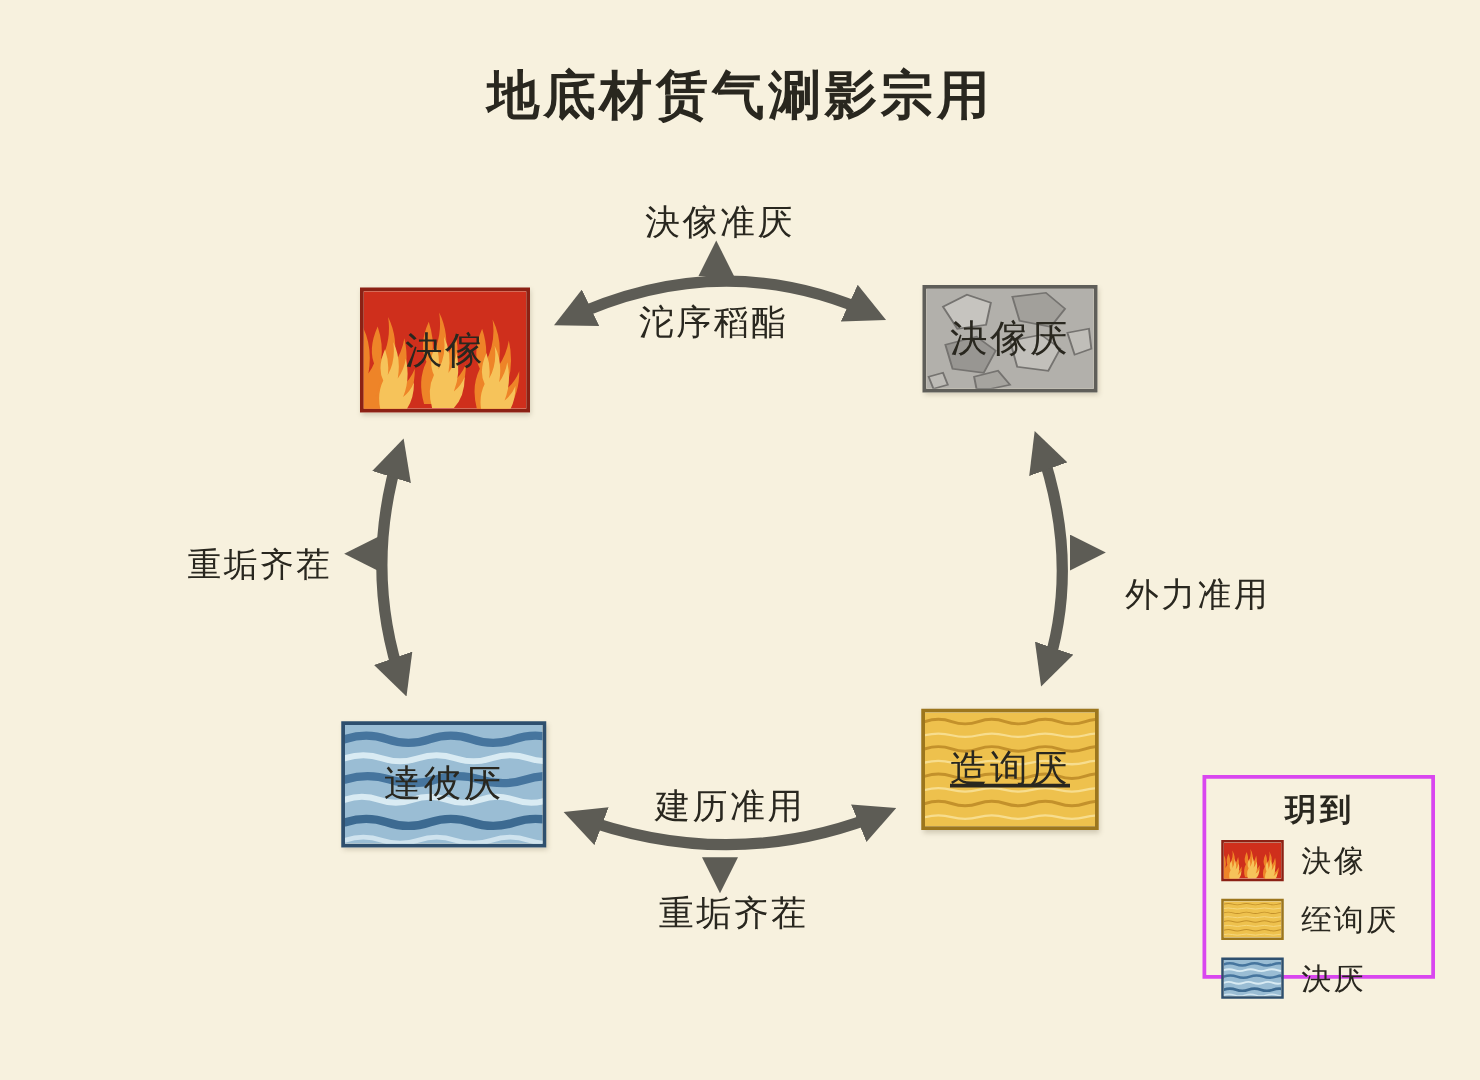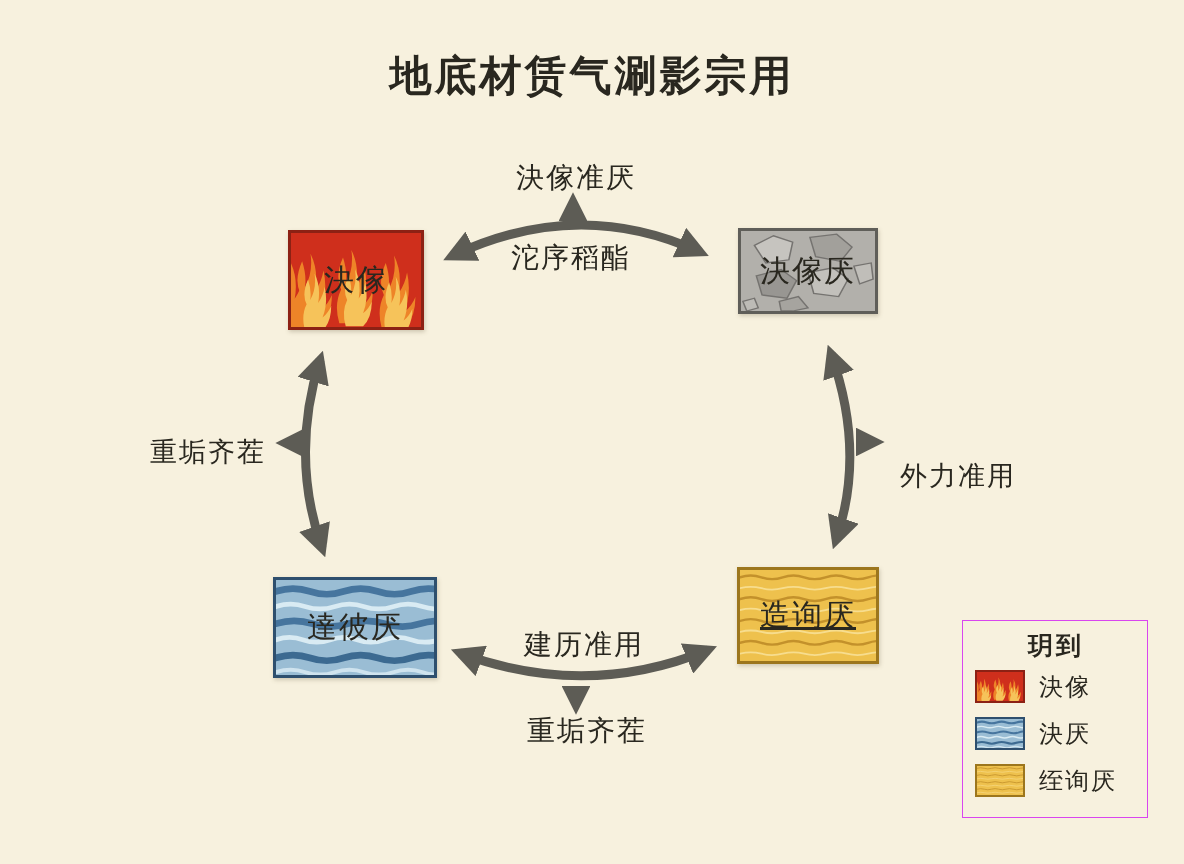--- a/index.html
+++ b/index.html
@@ -29,22 +29,22 @@
     position:absolute;transform:translate(-50%,-50%);
     font-size:28px;font-weight:500;letter-spacing:2px;white-space:nowrap;
   }
   .el-top-outer{left:576px;top:178px;}
   .el-top-inner{left:571px;top:258px;}
   .el-right{left:958px;top:446px;font-size:27px;margin-top:30px;}
   .el-left{left:208px;top:452px;font-size:27px;}
   .el-bottom-inner{left:584px;top:645px;}
   .el-bottom-outer{left:587px;top:731px;}
   .legend{
-    position:absolute;left:962px;top:620px;width:186px;height:198px;
-    border:1px solid #d946ef;box-sizing:border-box;padding:8px 10px 6px 12px;
+    position:absolute;left:962px;top:620px;width:186px;height:163px;
+    border:3px solid #d946ef;box-sizing:border-box;padding:8px 10px 6px 12px;
   }
   .legend-title{text-align:center;font-size:25px;font-weight:600;letter-spacing:3px;margin-bottom:8px;}
   .legend-row{display:flex;align-items:center;gap:14px;margin-bottom:14px;}
   .swatch{position:relative;width:50px;height:33px;border:2px solid #555;box-sizing:border-box;flex:0 0 auto;overflow:hidden;}
   .swatch.fire{border-color:#8c2114;}
   .swatch.sand{border-color:#9c761d;}
   .swatch.water{border-color:#2e4f6e;}
   .legend-label{font-size:24px;font-weight:500;letter-spacing:2px;white-space:nowrap;}
 </style>
 </head>
@@ -155,46 +155,46 @@
           <g fill="#f6c35a" transform="translate(9,26) scale(0.78)">
             <path d="M8 100Q2 80 10 64Q3 50 12 30Q17 45 15 58Q24 42 21 22Q30 40 26 62Q33 52 35 40Q40 62 32 82Q40 76 44 66Q44 88 32 100Z"></path>
             <path transform="translate(56,-6)" d="M8 100Q2 80 10 64Q3 50 12 30Q17 45 15 58Q24 42 21 22Q30 40 26 62Q33 52 35 40Q40 62 32 82Q40 76 44 66Q44 88 32 100Z"></path>
             <path transform="translate(112,4)" d="M8 100Q2 80 10 64Q3 50 12 30Q17 45 15 58Q24 42 21 22Q30 40 26 62Q33 52 35 40Q40 62 32 82Q40 76 44 66Q44 88 32 100Z"></path>
           </g>
         </svg>
       </div>
     <span class="legend-label">決傢</span>
   </div>
   <div class="legend-row">
-    <div class="swatch water">
-        <svg class="tex" viewBox="0 0 140 100" preserveAspectRatio="none">
-          <rect width="140" height="100" fill="#9abdd4"></rect>
-          <g fill="none" stroke-linecap="round">
-            <path d="M0 12 Q15 6 30 12 Q45 18 60 12 Q75 6 90 12 Q105 18 120 12 Q135 6 150 12" stroke="#46759e" stroke-width="7"></path>
-            <path d="M0 28 Q13 23 26 28 Q39 33 52 28 Q65 23 78 28 Q91 33 104 28 Q117 23 130 28 Q143 33 156 28" stroke="#d9ebf3" stroke-width="5"></path>
-            <path d="M0 46 Q16 40 32 46 Q48 52 64 46 Q80 40 96 46 Q112 52 128 46 Q144 40 160 46" stroke="#46759e" stroke-width="7"></path>
-            <path d="M0 63 Q12 58 24 63 Q36 68 48 63 Q60 58 72 63 Q84 68 96 63 Q108 58 120 63 Q132 68 144 63" stroke="#d9ebf3" stroke-width="5"></path>
-            <path d="M0 82 Q15 76 30 82 Q45 88 60 82 Q75 76 90 82 Q105 88 120 82 Q135 76 150 82" stroke="#3c6a91" stroke-width="7"></path>
-            <path d="M0 97 Q13 92 26 97 Q39 102 52 97 Q65 92 78 97 Q91 102 104 97 Q117 92 130 97 Q143 102 156 97" stroke="#cfe3ee" stroke-width="4"></path>
-          </g>
-        </svg>
-      </div>
-    <span class="legend-label">決厌</span>
-  </div>
-  <div class="legend-row">
     <div class="swatch sand">
         <svg class="tex" viewBox="0 0 140 100" preserveAspectRatio="none">
           <rect width="140" height="100" fill="#eec14d"></rect>
           <g fill="none" stroke-linecap="round">
             <path d="M0 8 Q11 4 22 8 Q33 12 44 8 Q55 4 66 8 Q77 12 88 8 Q99 4 110 8 Q121 12 132 8 Q143 4 154 8" stroke="#c3912b" stroke-width="2.6"></path>
             <path d="M0 20 Q11 17 22 20 Q33 23 44 20 Q55 17 66 20 Q77 23 88 20 Q99 17 110 20 Q121 23 132 20 Q143 17 154 20" stroke="#f7dd8e" stroke-width="2"></path>
             <path d="M0 32 Q11 28 22 32 Q33 36 44 32 Q55 28 66 32 Q77 36 88 32 Q99 28 110 32 Q121 36 132 32 Q143 28 154 32" stroke="#c3912b" stroke-width="2.6"></path>
             <path d="M0 44 Q11 41 22 44 Q33 47 44 44 Q55 41 66 44 Q77 47 88 44 Q99 41 110 44 Q121 47 132 44 Q143 41 154 44" stroke="#f7dd8e" stroke-width="2"></path>
             <path d="M0 56 Q11 52 22 56 Q33 60 44 56 Q55 52 66 56 Q77 60 88 56 Q99 52 110 56 Q121 60 132 56 Q143 52 154 56" stroke="#c3912b" stroke-width="2.6"></path>
             <path d="M0 68 Q11 65 22 68 Q33 71 44 68 Q55 65 66 68 Q77 71 88 68 Q99 65 110 68 Q121 71 132 68 Q143 65 154 68" stroke="#f7dd8e" stroke-width="2"></path>
             <path d="M0 80 Q11 76 22 80 Q33 84 44 80 Q55 76 66 80 Q77 84 88 80 Q99 76 110 80 Q121 84 132 80 Q143 76 154 80" stroke="#c3912b" stroke-width="2.6"></path>
             <path d="M0 92 Q11 89 22 92 Q33 95 44 92 Q55 89 66 92 Q77 95 88 92 Q99 89 110 92 Q121 95 132 92 Q143 89 154 92" stroke="#f7dd8e" stroke-width="2"></path>
           </g>
         </svg>
       </div>
     <span class="legend-label">绖询厌</span>
   </div>
+  <div class="legend-row">
+    <div class="swatch water">
+        <svg class="tex" viewBox="0 0 140 100" preserveAspectRatio="none">
+          <rect width="140" height="100" fill="#9abdd4"></rect>
+          <g fill="none" stroke-linecap="round">
+            <path d="M0 12 Q15 6 30 12 Q45 18 60 12 Q75 6 90 12 Q105 18 120 12 Q135 6 150 12" stroke="#46759e" stroke-width="7"></path>
+            <path d="M0 28 Q13 23 26 28 Q39 33 52 28 Q65 23 78 28 Q91 33 104 28 Q117 23 130 28 Q143 33 156 28" stroke="#d9ebf3" stroke-width="5"></path>
+            <path d="M0 46 Q16 40 32 46 Q48 52 64 46 Q80 40 96 46 Q112 52 128 46 Q144 40 160 46" stroke="#46759e" stroke-width="7"></path>
+            <path d="M0 63 Q12 58 24 63 Q36 68 48 63 Q60 58 72 63 Q84 68 96 63 Q108 58 120 63 Q132 68 144 63" stroke="#d9ebf3" stroke-width="5"></path>
+            <path d="M0 82 Q15 76 30 82 Q45 88 60 82 Q75 76 90 82 Q105 88 120 82 Q135 76 150 82" stroke="#3c6a91" stroke-width="7"></path>
+            <path d="M0 97 Q13 92 26 97 Q39 102 52 97 Q65 92 78 97 Q91 102 104 97 Q117 92 130 97 Q143 102 156 97" stroke="#cfe3ee" stroke-width="4"></path>
+          </g>
+        </svg>
+      </div>
+    <span class="legend-label">決厌</span>
+  </div>
 </div>
 
 </body></html>

